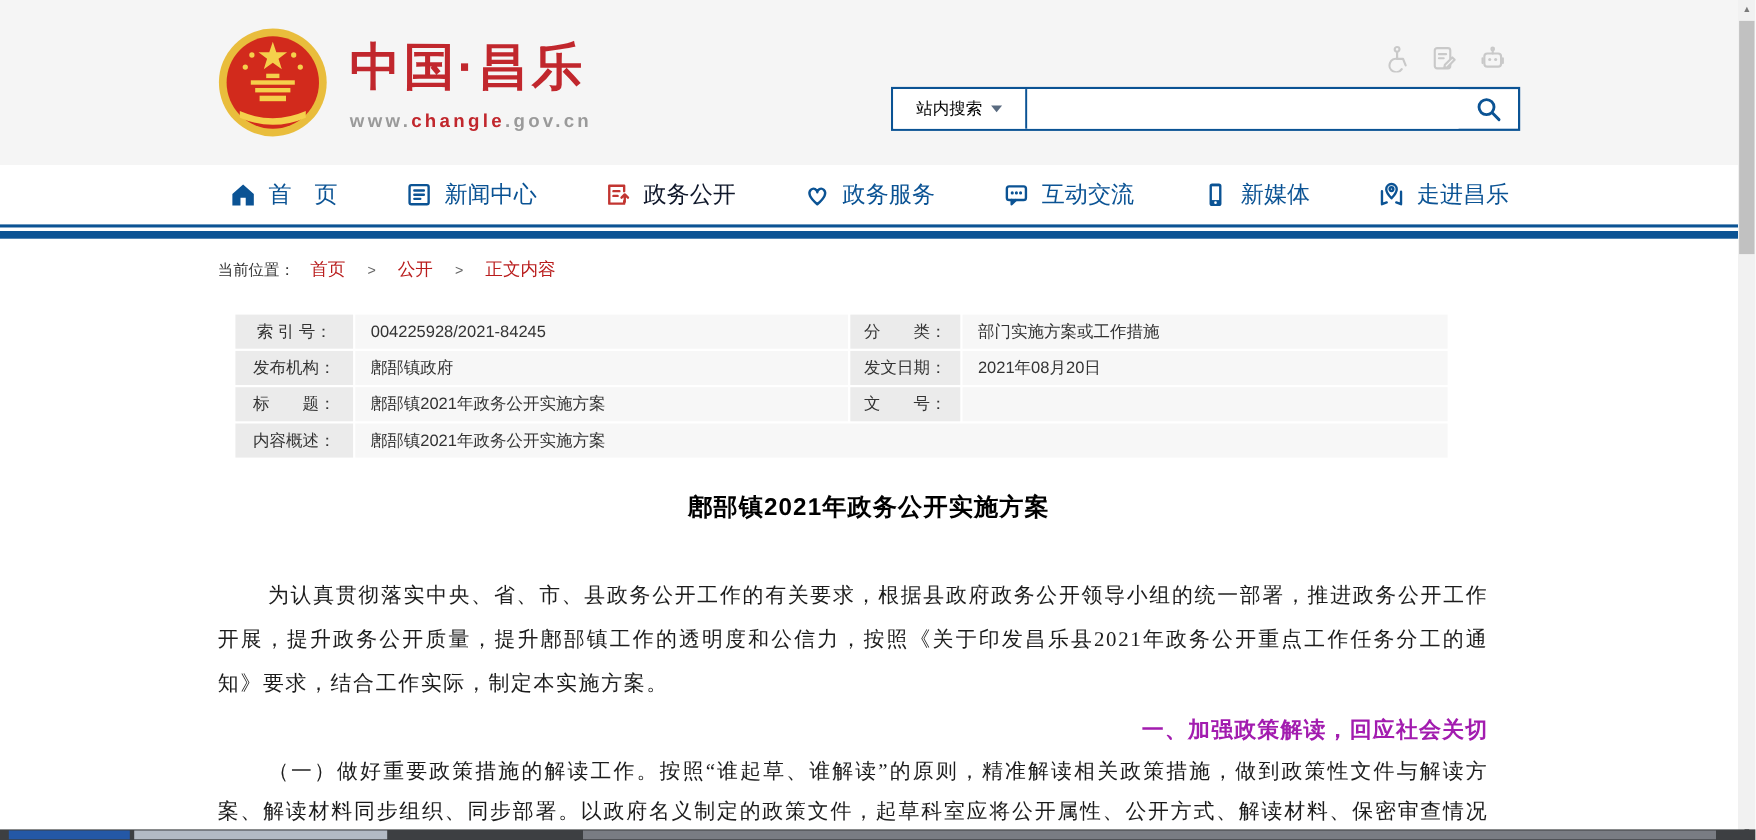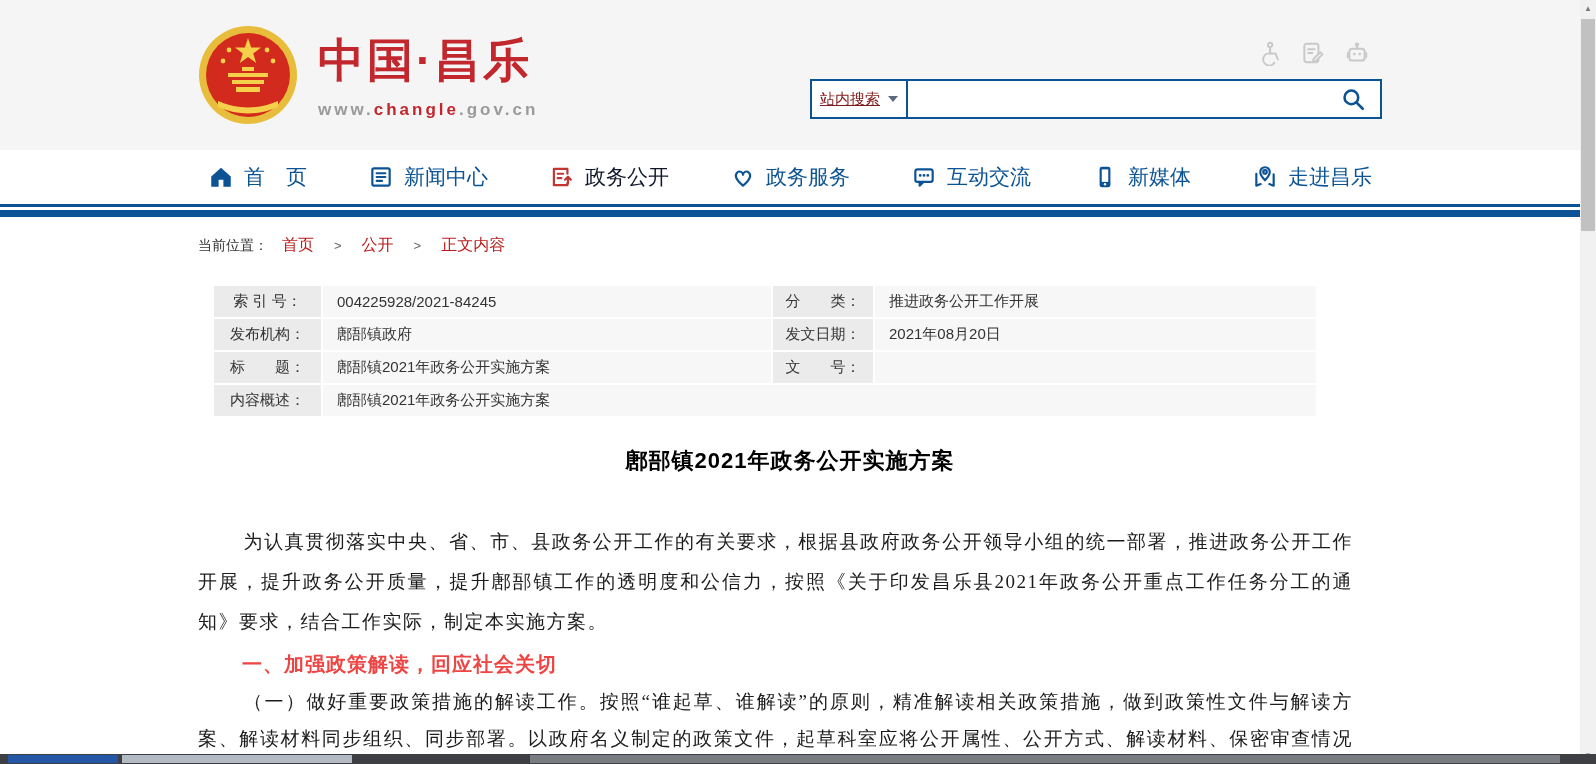--- a/index.html
+++ b/index.html
@@ -18,24 +18,24 @@
   .brand-text .site-url  { font-size:17px; font-weight:bold; letter-spacing:3px;
                            color:#9a9a9a; margin-top:8px; }
   .brand-text .site-url .hl { color:#c1272d; }
 
   .header-right { display:flex; flex-direction:column; align-items:flex-end; gap:12px; padding-top:8px; }
   .quick-icons { display:flex; gap:16px; margin-right:10px; }
   .quick-icons .qbtn { background:none; border:none; cursor:pointer; width:28px; height:28px; }
 
   .search-box { width:572px; height:40px; border:2px solid #0b5394; background:#fff;
                 display:flex; align-items:stretch; }
-  .search-cat { width:96px; border:none; border-right:2px solid #0b5394; background:#fff;
-                font-size:15px; color:#7f1d1d; display:flex; align-items:center;
+  .search-cat { width:122px; border:none; border-right:2px solid #0b5394; background:#fff;
+                font-size:15px; color:#000000; display:flex; align-items:center;
                 justify-content:center; gap:8px; cursor:pointer;
-                font-family:"Liberation Sans", sans-serif;text-decoration:underline; }
+                font-family:"Liberation Sans", sans-serif; }
   .search-cat .caret { width:0; height:0; border-left:5px solid transparent;
                 border-right:5px solid transparent; border-top:6px solid #5a6b80; }
   .search-input { flex:1; border:none; outline:none; font-size:16px; padding:0 10px;
                 font-family:"Liberation Sans", sans-serif; }
   .search-btn { width:54px; border:none; background:none; display:flex; align-items:center;
                 justify-content:center; cursor:pointer; }
 
   
   .main-nav { background:#fff; }
   .nav-inner { width:1184px; margin:0 auto; height:54px; display:flex;
@@ -63,22 +63,22 @@
             padding:0 14px; color:#333; }
   .span3 { grid-column:2 / 5; }
 
   .doc-title { text-align:center; font-size:22px; font-weight:bold; color:#000;
                margin-top:30px; letter-spacing:1px; }
 
   .article { width:1155px; margin-top:46px; font-family:"Liberation Serif", serif;
              color:#1c1c1c; font-size:19px; text-align:justify; letter-spacing:1.5px; }
   .article .p1 { line-height:40px; text-indent:2.4em; }
   .article .h1 { font-family:Liberation Serif, serif; font-size:20px; font-weight:bold;
-                 color:#ef4444; line-height:37px; text-indent:2.2em; margin-top:4px;
-                 letter-spacing:1px; text-align:left; }
+                 color:#a21caf; line-height:37px; text-indent:2.2em; margin-top:4px;
+                 letter-spacing:1px; text-align:right; }
   .article .p2 { line-height:37px; text-indent:2.4em; }
 
   
   .scrollbar { position:absolute; top:0; right:0; width:16px; height:764px;
                background:#f1f1f1; z-index:5; }
   .sb-btn { width:16px; height:17px; display:flex; align-items:center; justify-content:center;
             font-size:8px; color:#7a7a7a; cursor:pointer; }
   .sb-btn.down { position:absolute; bottom:0; }
   .sb-thumb { position:absolute; top:19px; left:1px; width:14px; height:212px;
               background:#c1c1c1; cursor:grab; }
@@ -256,21 +256,21 @@
       <span class="sep">&gt;</span>
       <span class="crumb">公开</span>
       <span class="sep">&gt;</span>
       <span class="crumb current">正文内容</span>
     </div>
 
     <div class="meta-grid">
       <div class="mlabel">索 引 号：</div>
       <div class="mvalue">004225928/2021-84245</div>
       <div class="mlabel">分　　类：</div>
-      <div class="mvalue">推进政务公开工作开展</div>
+      <div class="mvalue">部门实施方案或工作措施</div>
 
       <div class="mlabel">发布机构：</div>
       <div class="mvalue">鄌郚镇政府</div>
       <div class="mlabel">发文日期：</div>
       <div class="mvalue">2021年08月20日</div>
 
       <div class="mlabel">标　　题：</div>
       <div class="mvalue">鄌郚镇2021年政务公开实施方案</div>
       <div class="mlabel">文　　号：</div>
       <div class="mvalue"></div>

